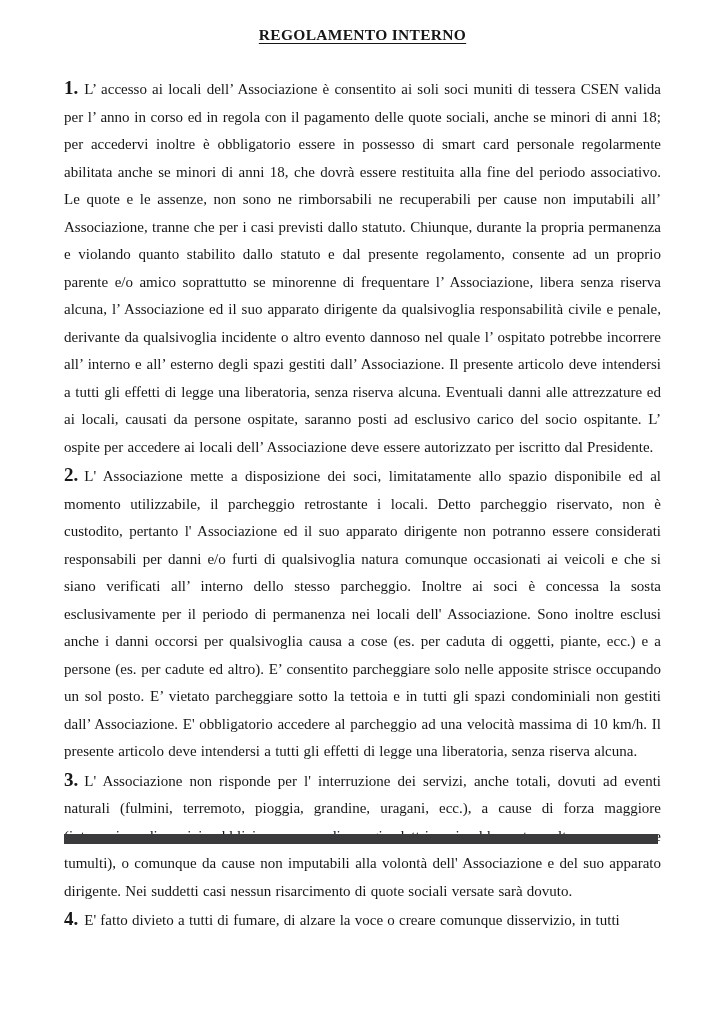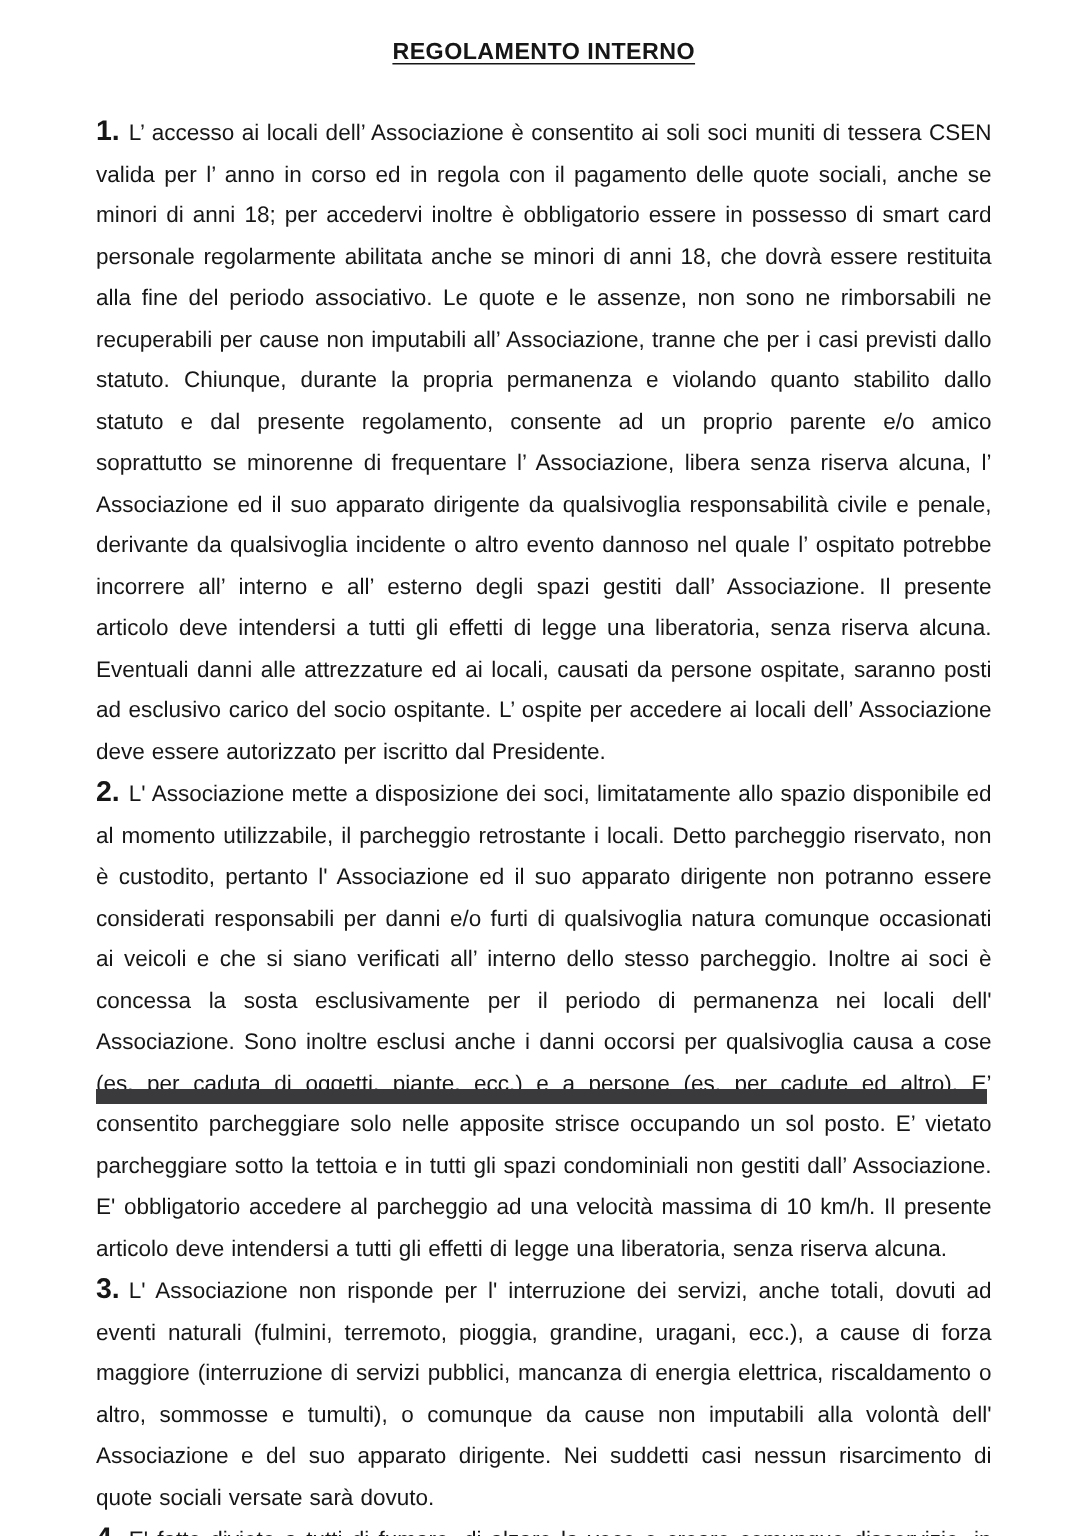--- a/index.html
+++ b/index.html
@@ -6,23 +6,24 @@
   html, body { width: 725px; height: 1024px; }
   body {
     background: #ffffff;
     font-family: "Liberation Sans", sans-serif;
     color: #161616;
     position: relative;
     overflow: hidden;
   }
   .page {
     width: 725px;
-    height: 736px;
+    height: 844px;
     padding: 20px 64px 0 64px;
     position: relative;
+    font-family: Liberation Serif, serif;
   }
   .title {
     font-size: 15.5px;
     font-weight: bold;
     text-decoration: underline;
     text-underline-offset: 3px;
     text-align: center;
     letter-spacing: 0.3px;
     margin-top: 6px;
     margin-bottom: 30px;

